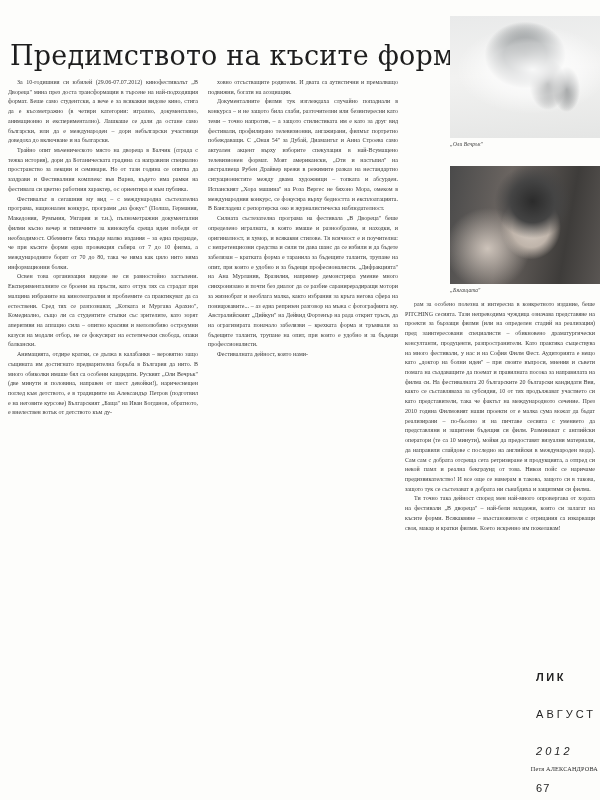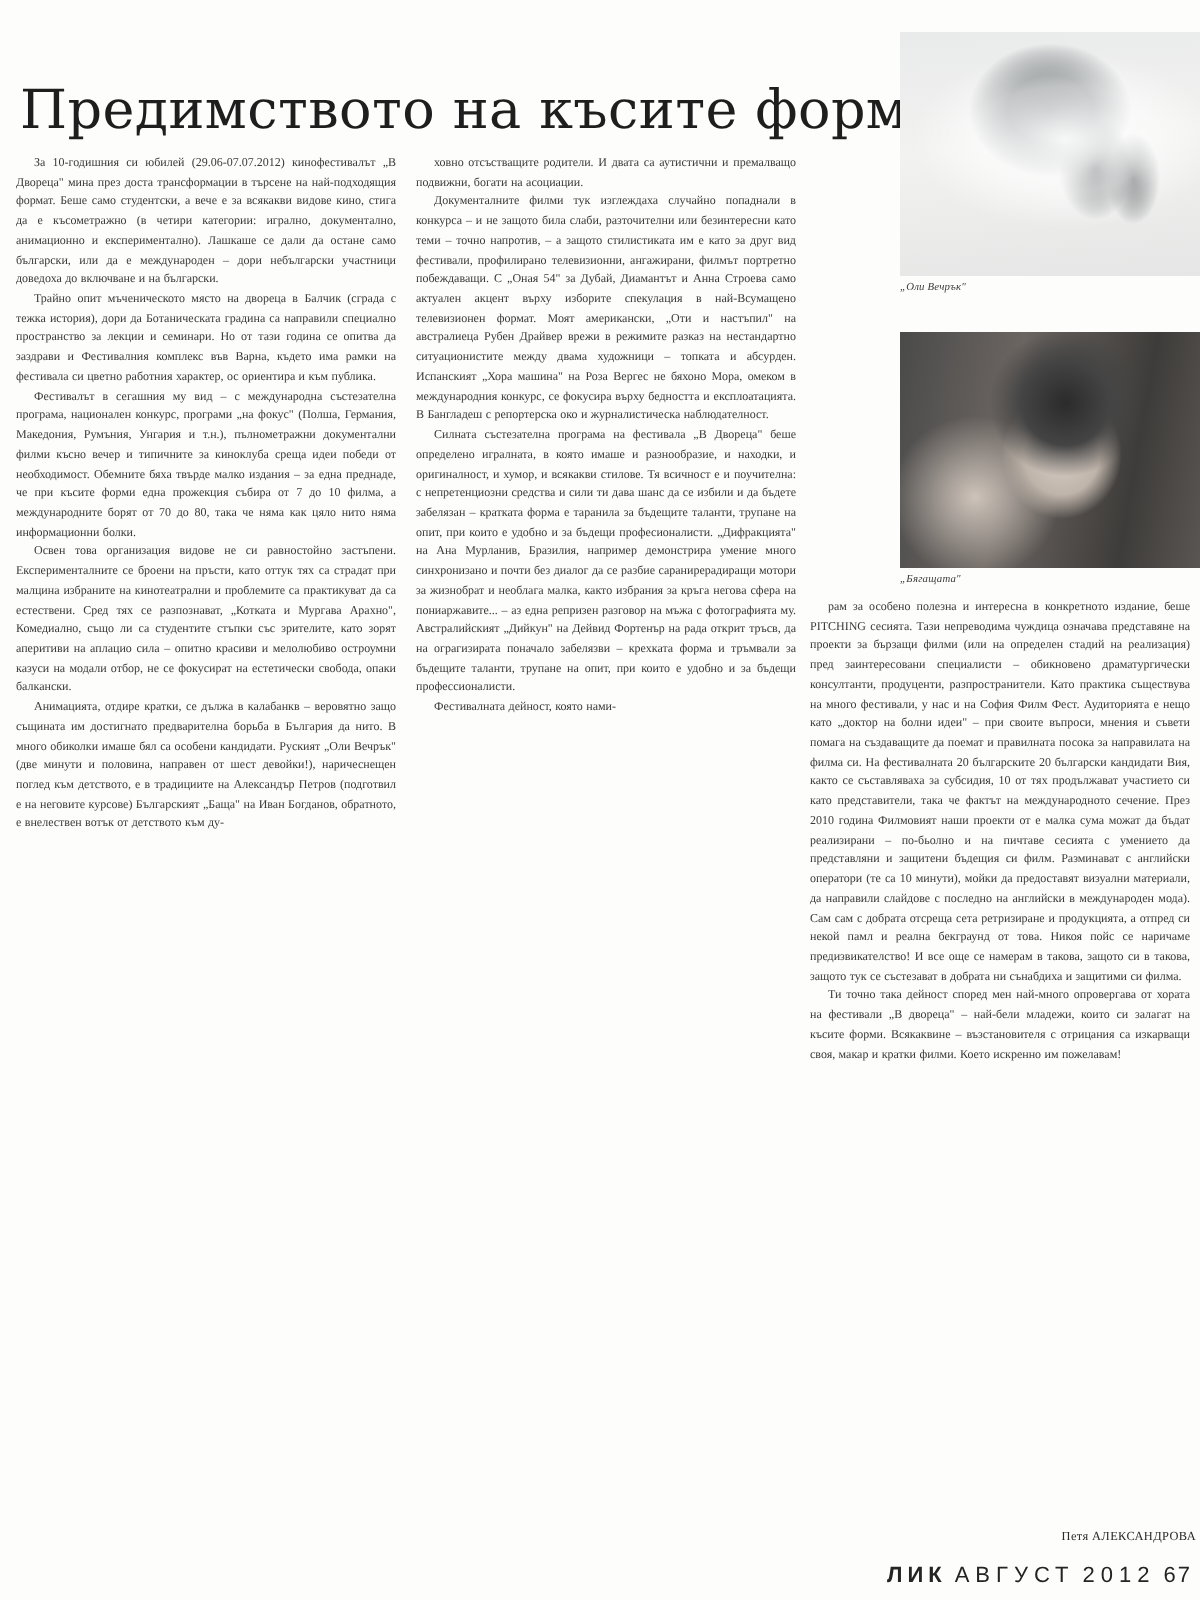--- a/index.html
+++ b/index.html
@@ -108,30 +108,31 @@
     color: #2a2a2a;
   }
 
   
   .footer {
     position: absolute;
     right: 4px;
     bottom: 6px;
     display: flex;
     align-items: baseline;
-    gap: 4px;
+    gap: 25px;
     font-family: "Liberation Sans", "DejaVu Sans", sans-serif;
     font-size: 11px;
     font-weight: 700;
     letter-spacing: 3px;
     color: #242424;
+    flex-direction: column;
   }
   .footer .brand { letter-spacing: 2.5px; }
   .footer .month { font-weight: 400; letter-spacing: 3px; text-align: center; }
-  .footer .year  { font-weight: 400; letter-spacing: 3px; }
+  .footer .year  { font-weight: 400; letter-spacing: 3px; font-style: italic; }
   .footer .pageno { font-weight: 400; letter-spacing: 1px; }
 </style>
 </head>
 <body>
 
 <div class="page">
 
   <h1 class="headline">Предимството на късите форми</h1>
 
   <div class="col col-1">

